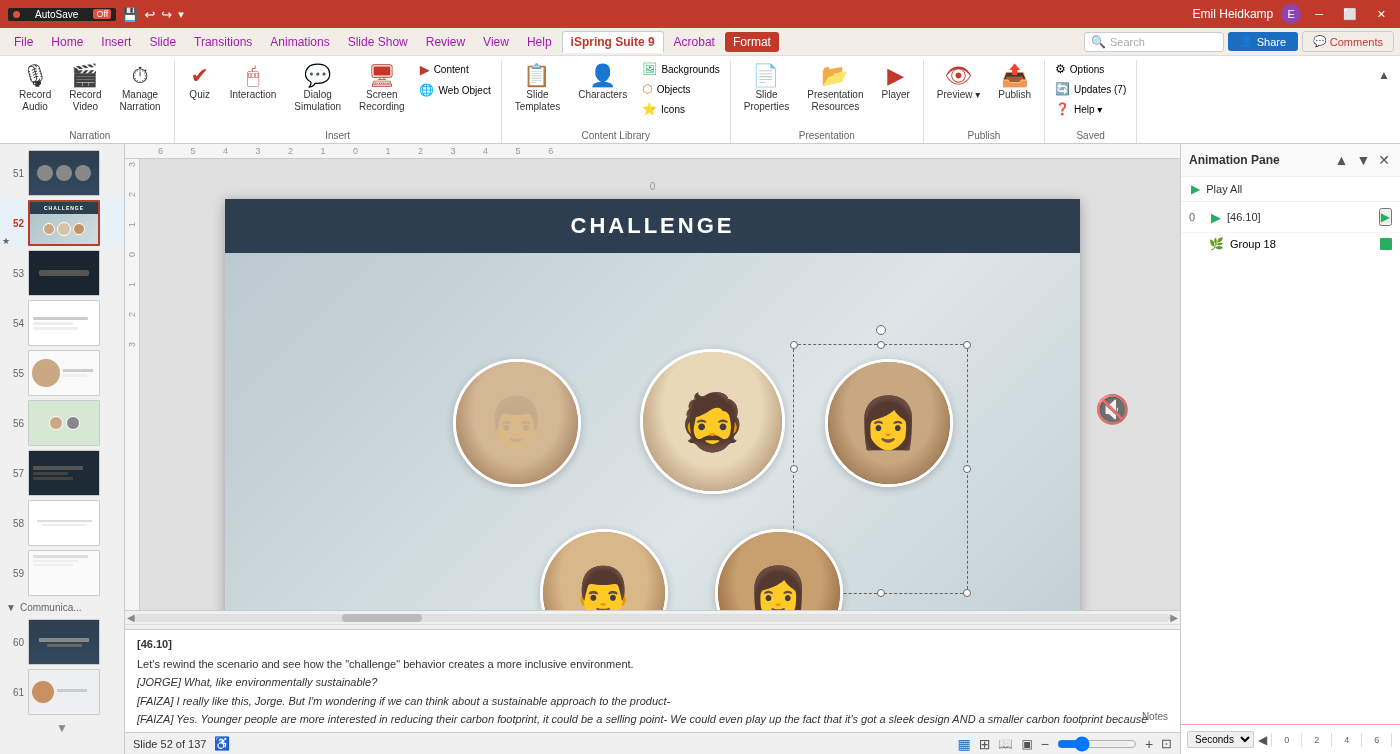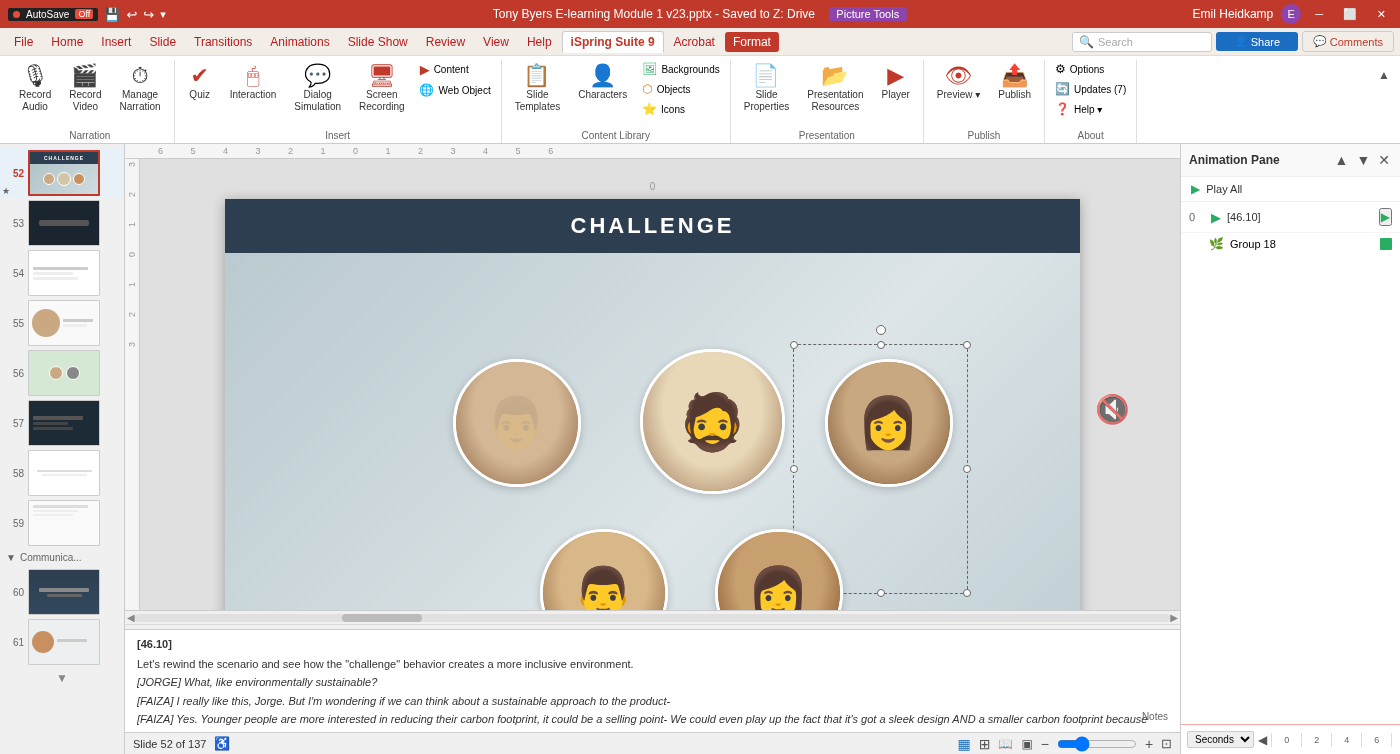--- a/index.html
+++ b/index.html
@@ -13,46 +13,46 @@
       align-items: center;
       justify-content: space-between;
       padding: 0 8px;
       color: white;
       font-size: 12px;
       flex-shrink: 0;
     }
     .title-bar-left { display: flex; align-items: center; gap: 6px; }
     .title-bar-center { position: absolute; left: 50%; transform: translateX(-50%); font-size: 12px; color: white; white-space: nowrap; }
     .title-bar-right { display: flex; align-items: center; gap: 8px; margin-left: auto; }
-    .autosave-badge { background: #222; color: white; font-size: 10px; padding: 1px 5px; border-radius: 2px; display: flex; align-items: center; gap: 6px; }
+    .autosave-badge { background: #222; color: white; font-size: 10px; padding: 1px 5px; border-radius: 2px; display: flex; align-items: center; gap: 15px; }
     .autosave-dot { width: 7px; height: 7px; border-radius: 50%; background: #e74c3c; }
     .win-btn { background: none; border: none; color: white; font-size: 11px; cursor: pointer; padding: 2px 6px; }
     .picture-tools-badge { background: #8e44ad; color: white; font-size: 11px; padding: 1px 8px; border-radius: 2px; }
 
     
     .menu-bar {
       background: #f3ede8;
       height: 28px;
       display: flex;
       align-items: center;
       padding: 0 6px;
       gap: 2px;
       flex-shrink: 0;
       border-bottom: 1px solid #ddd;
     }
     .menu-item {
       font-size: 12px;
       padding: 3px 8px;
       cursor: pointer;
       border-radius: 3px;
-      color: #b91c1c;
+      color: #a21caf;
     }
     .menu-search { margin-left: auto; display: flex; align-items: center; gap: 4px; }
     .search-box { display: flex; align-items: center; background: white; border: 1px solid #ccc; border-radius: 3px; padding: 2px 6px; gap: 4px; font-size: 12px; width: 140px; }
-    .share-btn { background: #1a6dc0; color: white; font-size: 11px; padding: 3px 18px; border-radius: 3px; cursor: pointer; border: none; display: flex; align-items: center; gap: 3px; }
+    .share-btn { background: #1a6dc0; color: white; font-size: 11px; padding: 3px 12px; border-radius: 3px; cursor: pointer; border: none; display: flex; align-items: center; gap: 3px; }
     .comments-btn { background: none; border: 1px solid #ccc; font-size: 11px; padding: 3px 10px; border-radius: 3px; cursor: pointer; display: flex; align-items: center; gap: 3px; color: #c0392b; }
 
     
     .ribbon {
       background: white;
       border-bottom: 1px solid #ccc;
       display: flex;
       align-items: stretch;
       padding: 4px 6px 0;
       flex-shrink: 0;
@@ -404,25 +404,20 @@
     <div class="title-bar-left">
       <div class="autosave-badge">
         <div class="autosave-dot"></div>
         <span>AutoSave</span>
         <span style="background:#e74c3c;color:white;padding:0 3px;border-radius:2px;font-size:9px;">Off</span>
       </div>
       <span style="font-size:13px;">💾</span>
       <span style="font-size:13px;">↩</span>
       <span style="font-size:13px;">↪</span>
       <span style="font-size:11px;">▾</span>
-    </div>
-    <div class="title-bar-center">
-      <span>Tony Byers E-learning Module 1 v23.pptx - Saved to Z: Drive</span>
-      &nbsp;&nbsp;
-      <span class="picture-tools-badge">Picture Tools</span>
     </div>
     <div class="title-bar-right">
       <span style="font-size:12px;">Emil Heidkamp</span>
       <span style="width:20px;height:20px;border-radius:50%;background:#8e44ad;display:inline-flex;align-items:center;justify-content:center;font-size:11px;color:white;">E</span>
       <button class="win-btn">─</button>
       <button class="win-btn">⬜</button>
       <button class="win-btn" style="color:white;">✕</button>
     </div>
   </div>
 
@@ -578,32 +573,44 @@
           <div class="about-row">
             <span style="font-size:12px;color:#2980b9;">🔄</span>
             <span style="font-size:10px;">Updates (7)</span>
           </div>
           <div class="about-row">
             <span style="font-size:12px;color:#888;">❓</span>
             <span style="font-size:10px;">Help ▾</span>
           </div>
         </div>
       </div>
-      <div class="ribbon-group-label">About</div>
+      <div class="ribbon-group-label">Saved</div>
     </div>
 
     <div style="margin-left:auto;display:flex;align-items:flex-start;padding-top:4px;">
       <button style="background:none;border:none;cursor:pointer;font-size:12px;color:#555;padding:4px;">▲</button>
     </div>
   </div>
 </div>
 
 <div class="main-area">
 
   <div class="slide-panel">
+    <div class="slide-thumb">
+      <span class="slide-num">51</span>
+      <div class="slide-img thumb-dark">
+        <div style="width:100%;height:100%;background:linear-gradient(#2c3e50,#34495e);display:flex;align-items:center;justify-content:center;">
+          <div style="display:flex;gap:3px;align-items:center;">
+            <div style="width:16px;height:16px;border-radius:50%;background:#888;"></div>
+            <div style="width:16px;height:16px;border-radius:50%;background:#888;"></div>
+            <div style="width:16px;height:16px;border-radius:50%;background:#888;"></div>
+          </div>
+        </div>
+      </div>
+    </div>
 
     <div class="slide-thumb selected">
       <span class="slide-num" style="color:#c0392b;font-weight:700;">52</span>
       <div class="slide-img selected-slide" style="border:2px solid #c0392b;">
         <div style="width:100%;height:100%;background:#ecf0f1;display:flex;flex-direction:column;align-items:center;overflow:hidden;">
           <div style="width:100%;height:12px;background:#2c3e50;display:flex;align-items:center;justify-content:center;">
             <span style="color:white;font-size:5px;font-weight:700;letter-spacing:1px;">CHALLENGE</span>
           </div>
           <div style="flex:1;width:100%;background:linear-gradient(135deg,#b0c4c8 0%,#d0dde0 100%);display:flex;align-items:center;justify-content:center;gap:2px;">
             <div style="width:12px;height:12px;border-radius:50%;background:#c9a882;border:1px solid white;"></div>

